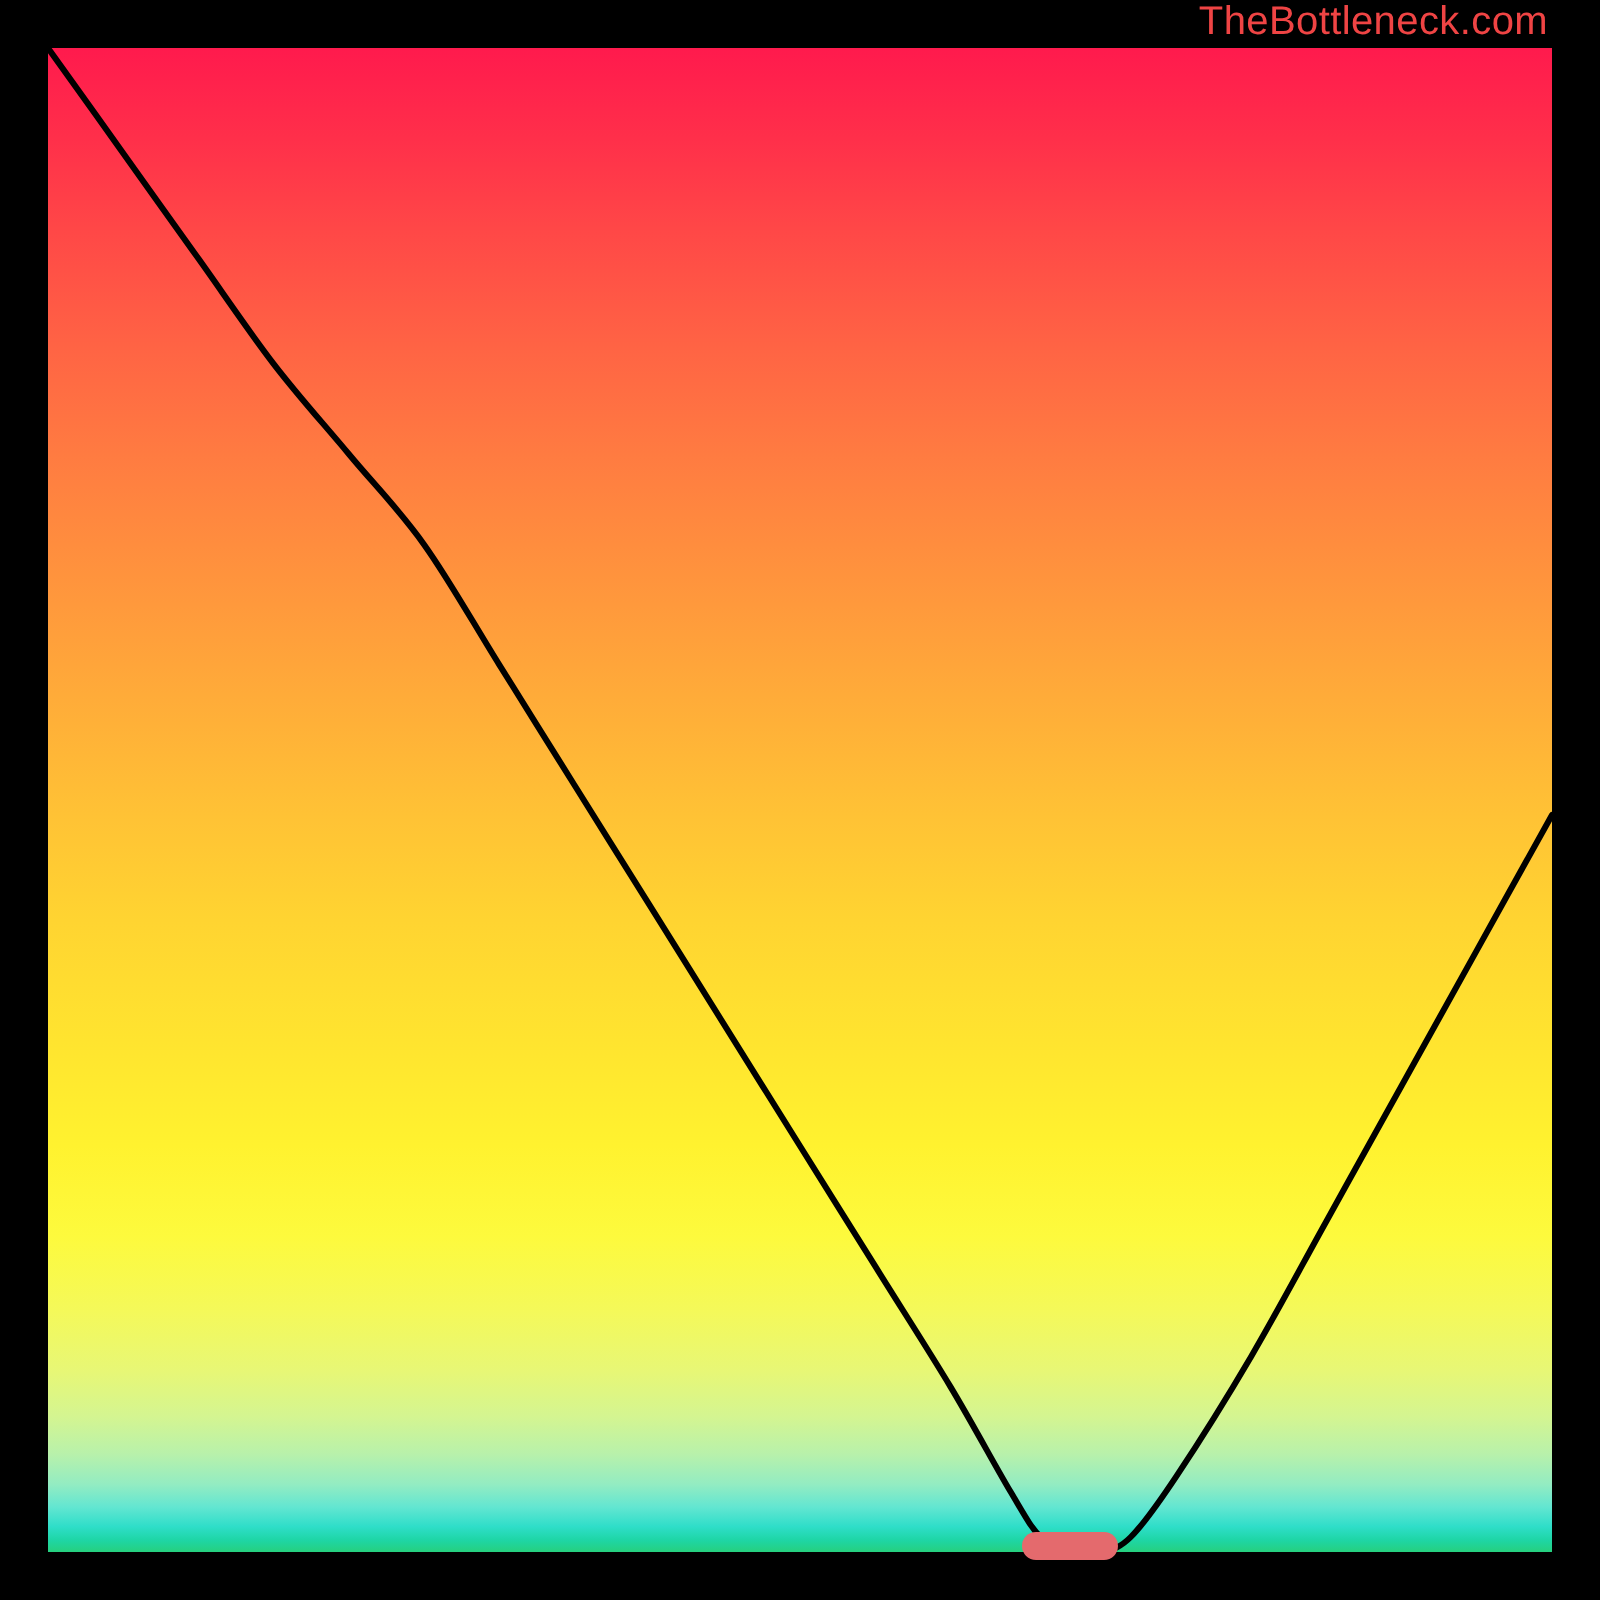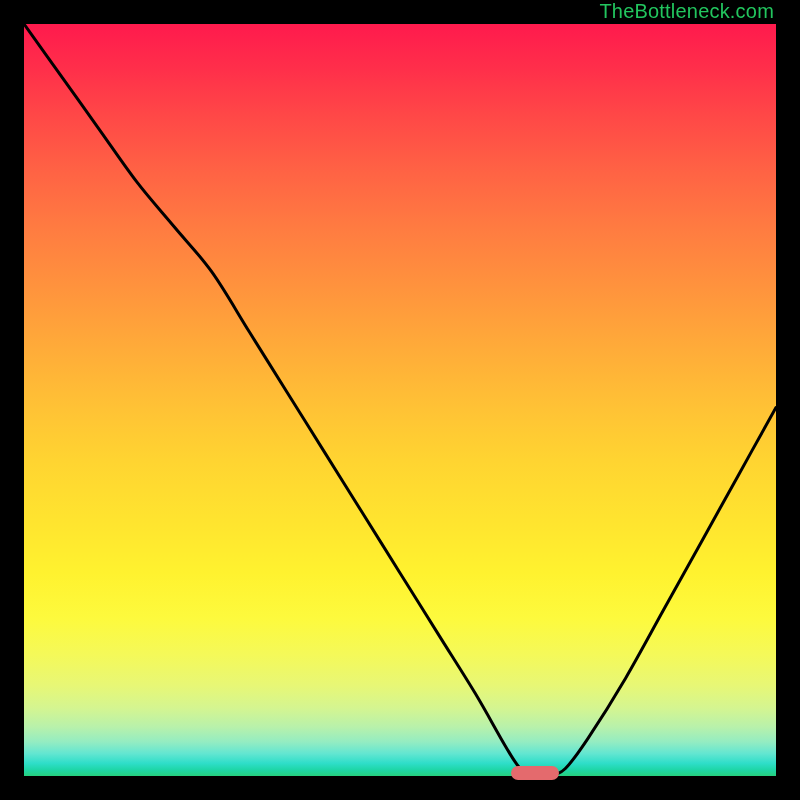--- a/index.html
+++ b/index.html
@@ -55,21 +55,21 @@
     position: absolute;
     left: 0;
     top: 0;
     width: 752px;
     height: 752px;
   }
   .watermark {
     position: absolute;
     top: 0px;
     right: 26px;
-    color: #22c55e;
+    color: #ef4444;
     font-size: 20px;
     font-weight: 500;
     letter-spacing: 0.2px;
   }
   .pill {
     position: absolute;
     width: 48px;
     height: 14px;
     border-radius: 7px;
     background: #e46a6d;

